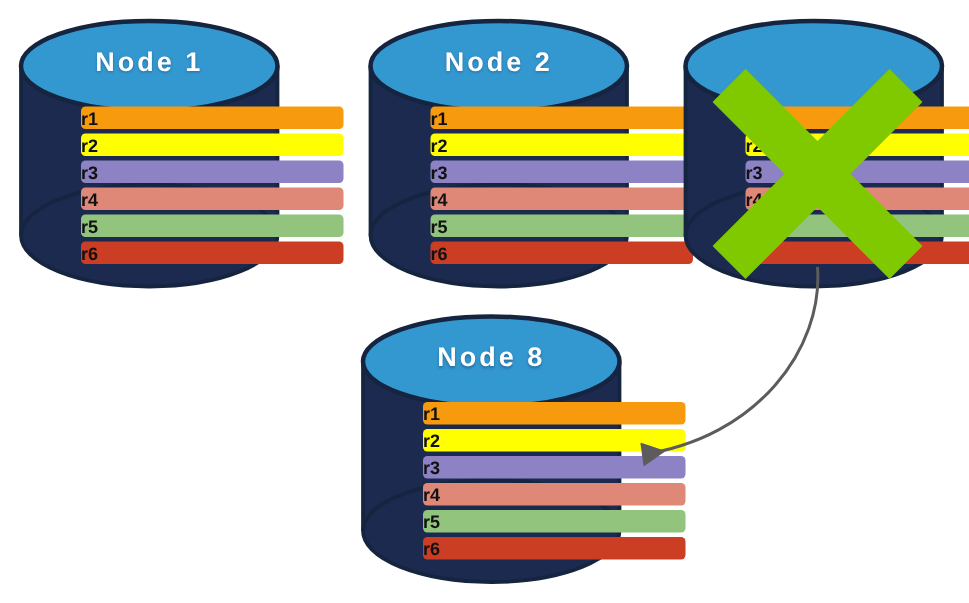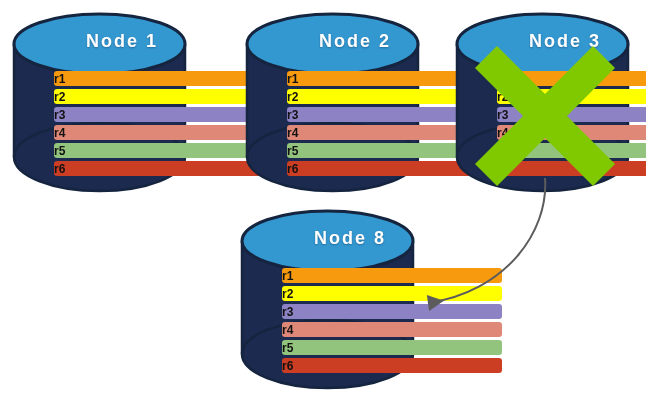--- a/index.html
+++ b/index.html
@@ -19,21 +19,20 @@
     position: absolute;
     left: 0;
     top: 0;
     width: 646px;
     height: 402px;
   }
 
   
   .node {
     position: absolute;
-    padding-left: 45px;
   }
   .node-svg {
     position: absolute;
     left: 0;
     top: 0;
     overflow: visible;
   }
   .node-title {
     position: absolute;
     left: 0;
@@ -153,21 +152,20 @@
   </div>
 
   <div class="node" style="left:455px; top:8px; width:175px; height:185px;">
     <svg class="node-svg" width="175" height="185" viewBox="0 0 175 185">
       <path d="M2,36 L2,149 A87,36 0 0,0 173,149 L173,36 Z" fill="#1b2a4e"></path>
       <ellipse cx="87.5" cy="149" rx="85.5" ry="34" fill="#1b2a4e" stroke="#15243f" stroke-width="2.5"></ellipse>
       <path d="M2,36 L2,149" stroke="#15243f" stroke-width="2.5" fill="none"></path>
       <path d="M173,36 L173,149" stroke="#15243f" stroke-width="2.5" fill="none"></path>
       <ellipse cx="87.5" cy="36" rx="85.5" ry="30" fill="#3498d0" stroke="#15243f" stroke-width="3"></ellipse>
     </svg>
-    <div class="node-title" style="top:23px; font-size:18px;">Node 3</div>
     <div class="rows" style="top:63px; padding:0 42px; gap:3px;">
       <div class="row" style="height:15px; background:#f79a0e;">
         <span class="row-label" style="font-size:12px;">r1</span>
       </div>
       <div class="row" style="height:15px; background:#ffff00;">
         <span class="row-label" style="font-size:12px;">r2</span>
       </div>
       <div class="row" style="height:15px; background:#8c82c4;">
         <span class="row-label" style="font-size:12px;">r3</span>
       </div>

